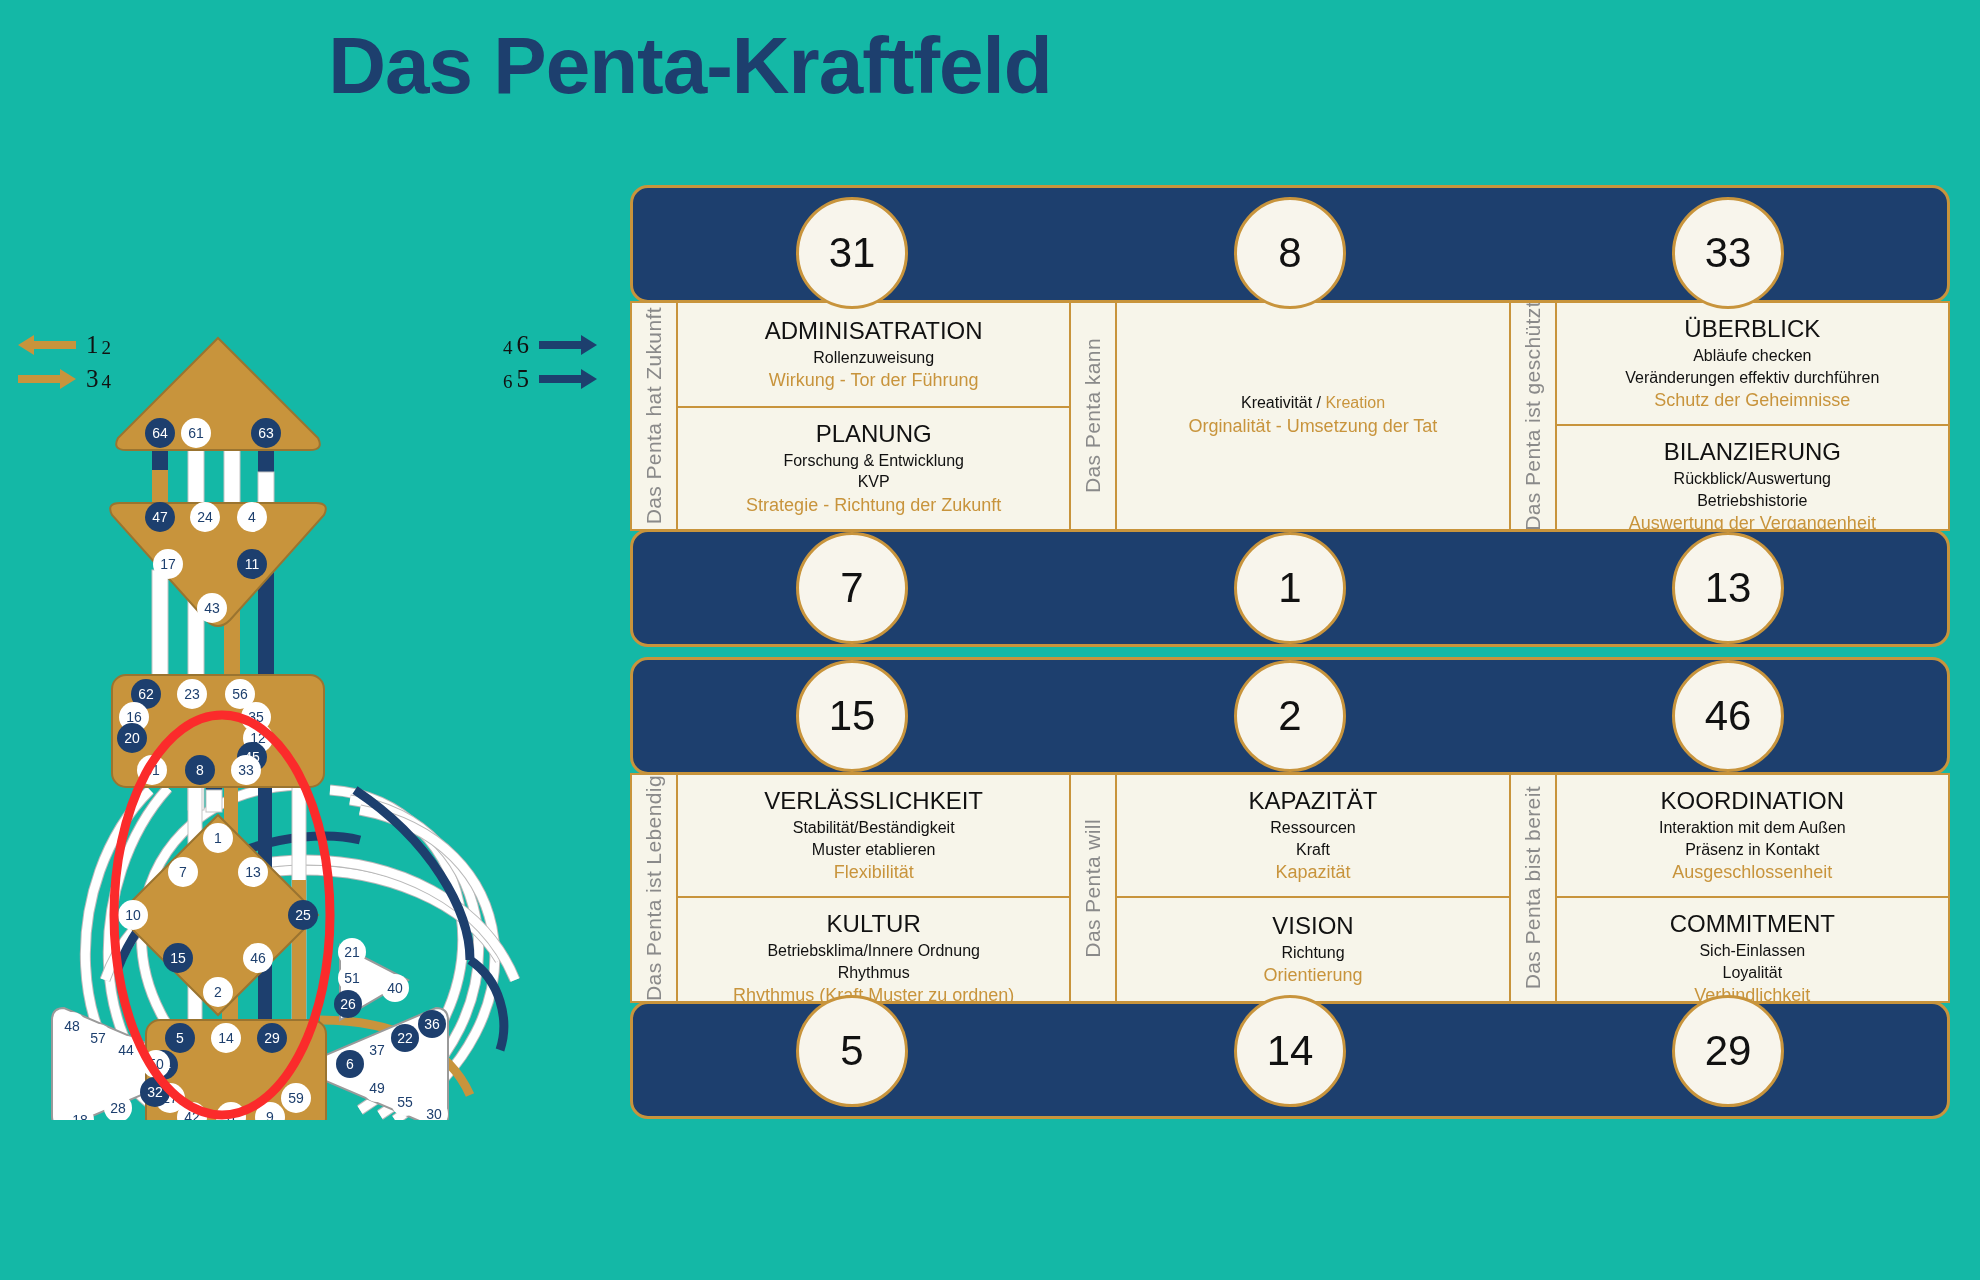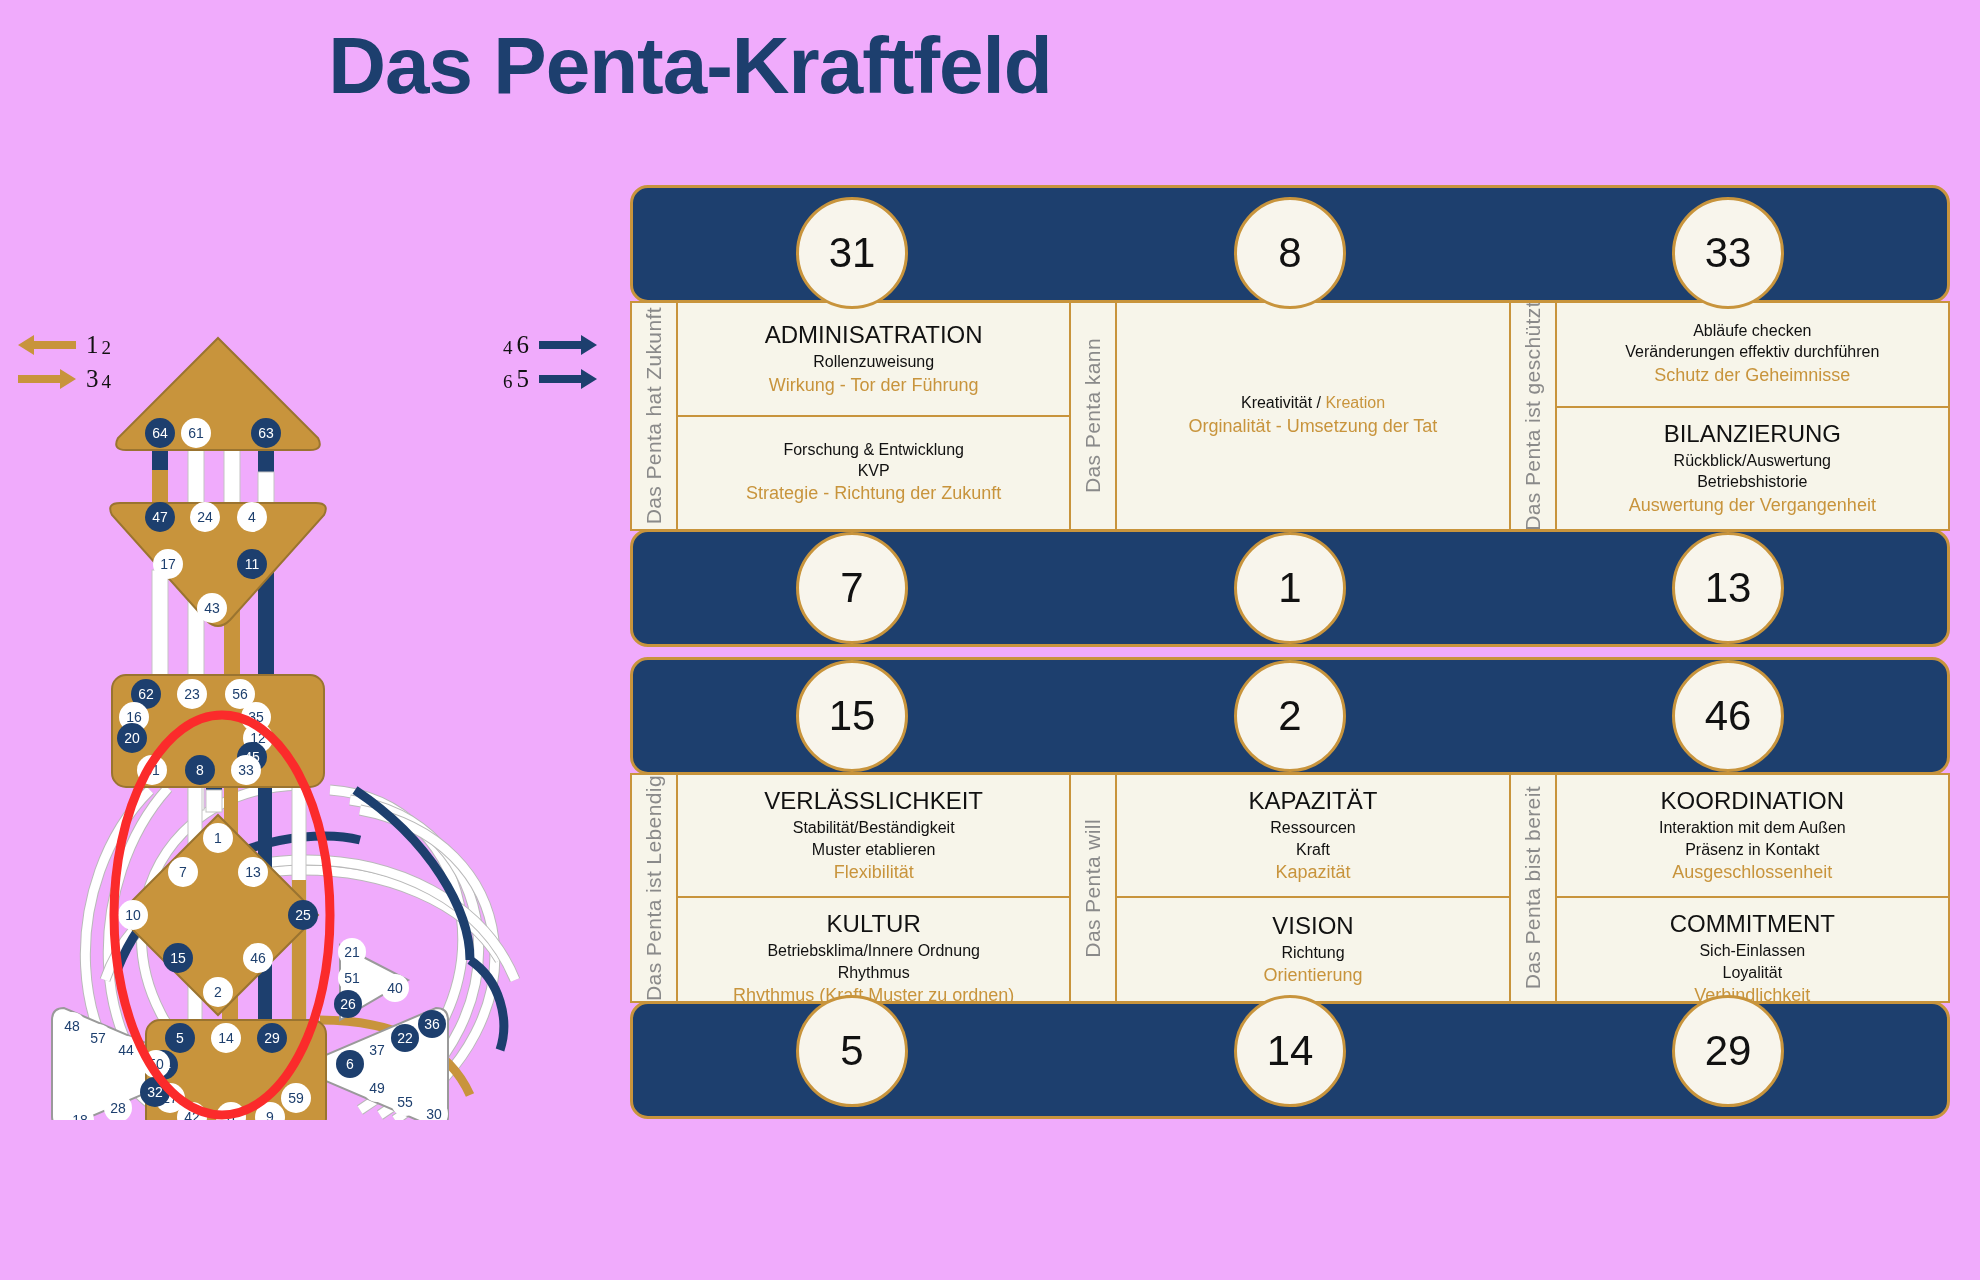--- a/index.html
+++ b/index.html
@@ -2,21 +2,21 @@
 <html><head>
 <meta charset="utf-8">
 <style>
   * { box-sizing: border-box; margin: 0; padding: 0; }
   html, body {
     width: 1980px; height: 1280px;
     background: #f7f5ea;
     font-family: "Liberation Sans", sans-serif;
     overflow: hidden;
   }
-  #stage { position: relative; width: 1980px; height: 1280px; background: #f0abfc; }
+  #stage { position: relative; width: 1980px; height: 1280px; background: #14b8a6; }
 
   
   .page-title {
     position: absolute; left: 0; top: 20px; width: 1380px;
     text-align: center;
     font-size: 80px; font-weight: bold; letter-spacing: -1px;
     color: #1d3f6e;
   }
 
   
@@ -525,20 +525,21 @@
         <div class="col-label">
           <span>Das Penta hat Zukunft</span>
         </div>
         <div class="col-rows">
           <div class="cellbox">
             <div class="cell-title">ADMINISATRATION</div>
             <div class="cell-sub">Rollenzuweisung</div>
             <div class="cell-gold">Wirkung - Tor der Führung</div>
           </div>
           <div class="cellbox">
+            <div class="cell-title">PLANUNG</div>
             <div class="cell-sub">Forschung &amp; Entwicklung</div>
             <div class="cell-sub">KVP</div>
             <div class="cell-gold">Strategie - Richtung der Zukunft</div>
           </div>
         </div>
       </div>
 
       <div class="grid-col">
         <div class="col-label">
           <span>Das Penta kann</span>
@@ -550,20 +551,21 @@
           </div>
         </div>
       </div>
 
       <div class="grid-col">
         <div class="col-label">
           <span>Das Penta ist geschützt</span>
         </div>
         <div class="col-rows">
           <div class="cellbox">
+            <div class="cell-title">ÜBERBLICK</div>
             <div class="cell-sub">Abläufe checken</div>
             <div class="cell-sub">Veränderungen effektiv durchführen</div>
             <div class="cell-gold">Schutz der Geheimnisse</div>
           </div>
           <div class="cellbox">
             <div class="cell-title">BILANZIERUNG</div>
             <div class="cell-sub">Rückblick/Auswertung</div>
             <div class="cell-sub">Betriebshistorie</div>
             <div class="cell-gold">Auswertung der Vergangenheit</div>
           </div>

